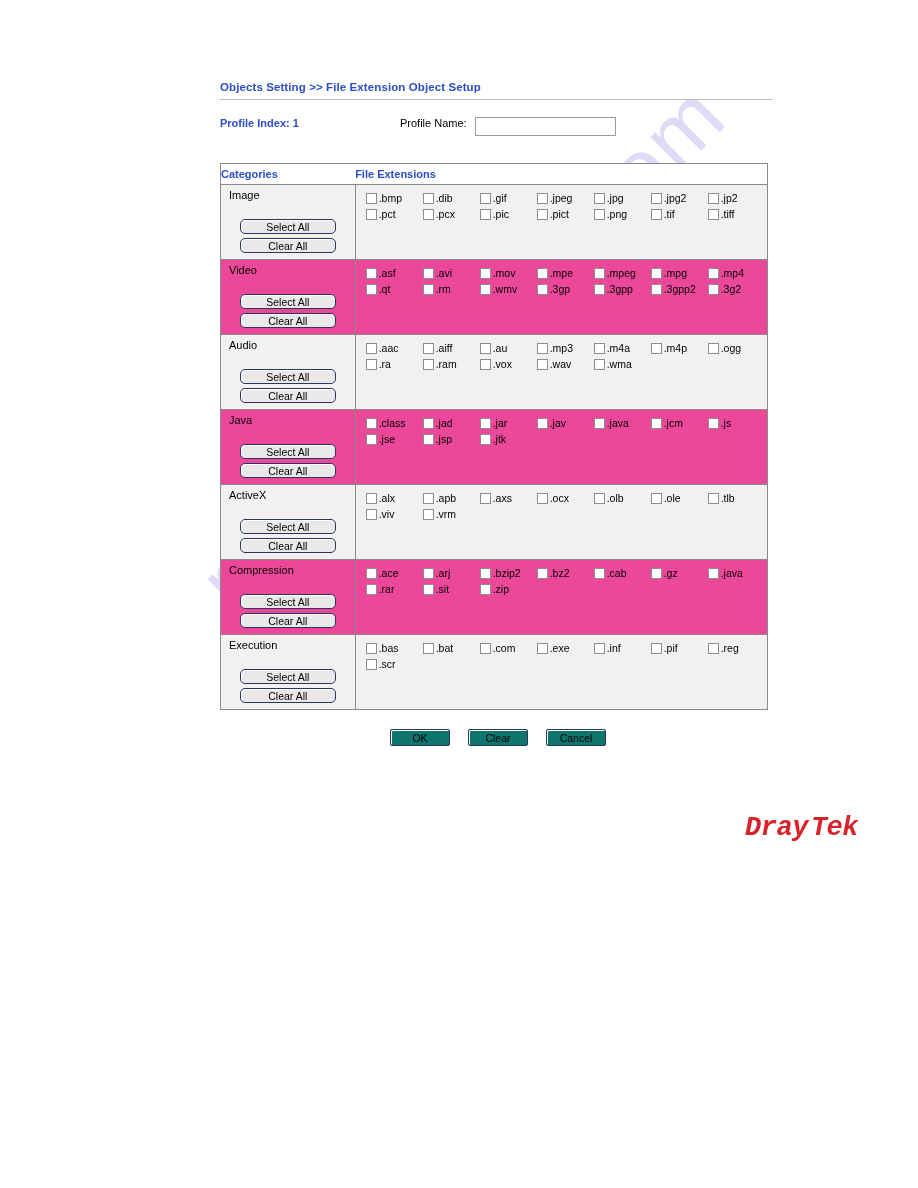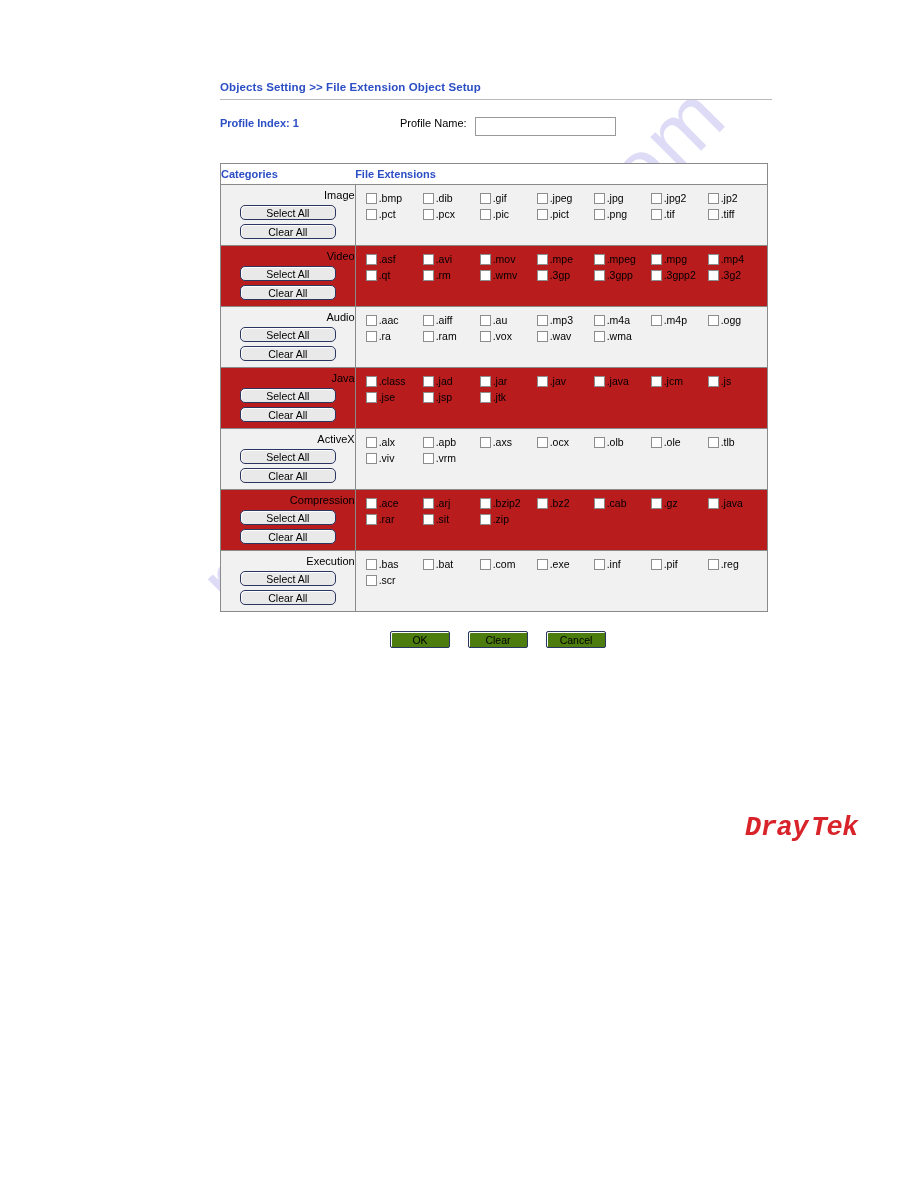--- a/index.html
+++ b/index.html
@@ -137,29 +137,28 @@
     padding: 7px 0 7px 0;
   }
   .ext-table tr.last-sec .cat-cell,
   .ext-table tr.last-sec .ext-cell {
     border-bottom: none;
   }
 
   .row-light .cat-cell,
   .row-light .ext-cell { background: #f1f1f1; }
   .row-dark .cat-cell,
-  .row-dark .ext-cell  { background: #b91c1c; }
+  .row-dark .ext-cell  { background: #ec4899; }
 
   .cat-name {
     font-size: 11px;
     color: #000000;
     padding-left: 8px;
-    padding-bottom: 3px;
+    padding-bottom: 17px;
     line-height: 13px;
-    text-align: right;
   }
   .cat-btns {
     display: flex;
     flex-direction: column;
     align-items: center;
     gap: 4px;
   }
   .mini-btn {
     width: 96px;
     height: 15px;
@@ -212,21 +211,21 @@
     padding-left: 4px;
   }
   .form-btn {
     min-width: 60px;
     height: 17px;
     line-height: 16px;
     font-family: "Liberation Sans", "DejaVu Sans", sans-serif;
     font-size: 10.5px;
     color: #000000;
     text-align: center;
-    background: #4d7c0f;
+    background: #0f766e;
     border: 1px solid #2a3560;
     border-radius: 2px;
     box-shadow: inset 1px 1px 0 #ffffff;
     cursor: pointer;
     padding: 0 12px;
   }
 
   
   #logo {
     position: absolute;

